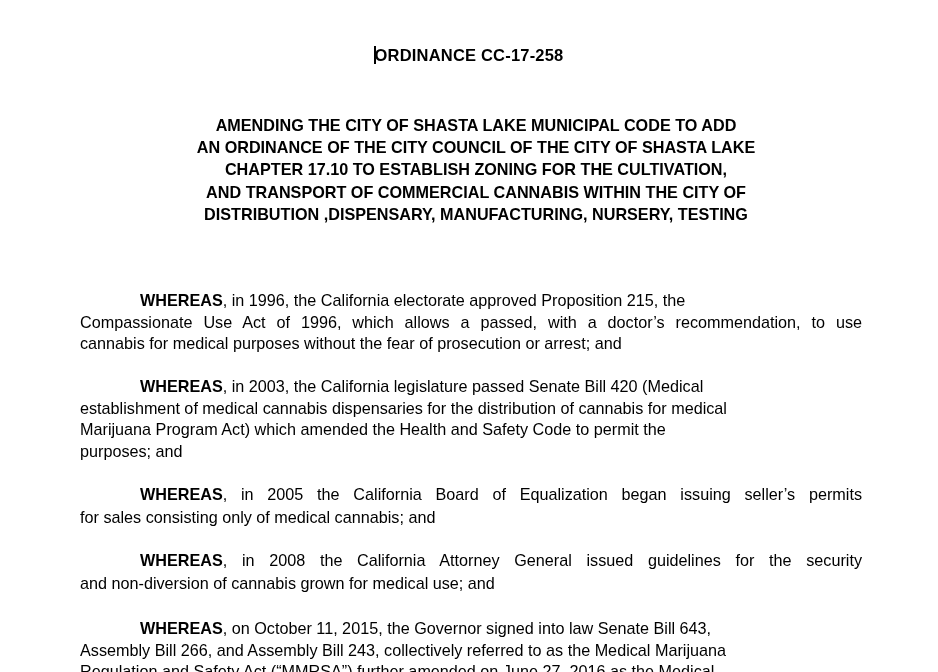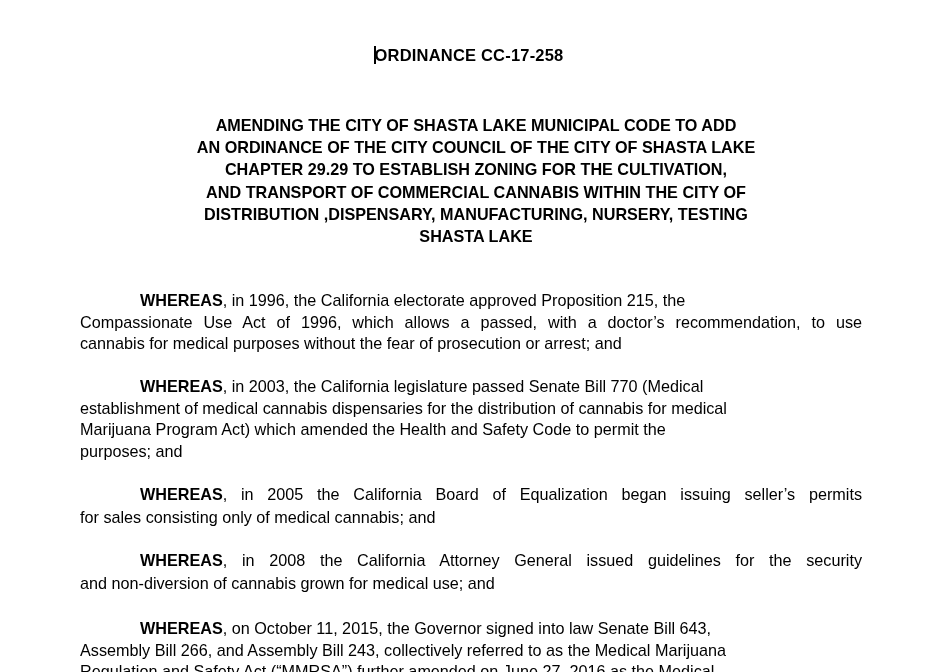--- a/index.html
+++ b/index.html
@@ -22,34 +22,33 @@
 </head>
 <body>
 
 <div class="page">
 
   <div class="ord-no"><span class="cursor"></span><span>ORDINANCE CC-17-258</span></div>
 
   <div class="title">
     <span>AMENDING THE CITY OF SHASTA LAKE MUNICIPAL CODE TO ADD</span>
     <span>AN ORDINANCE OF THE CITY COUNCIL OF THE CITY OF SHASTA LAKE</span>
-    <span>CHAPTER 29.29 TO ESTABLISH ZONING FOR THE CULTIVATION,</span>
+    <span>CHAPTER 17.10 TO ESTABLISH ZONING FOR THE CULTIVATION,</span>
     <span>AND TRANSPORT OF COMMERCIAL CANNABIS WITHIN THE CITY OF</span>
     <span>DISTRIBUTION ,DISPENSARY, MANUFACTURING, NURSERY, TESTING</span>
-    <span>SHASTA LAKE</span>
   </div>
 
   <div class="para" style="top:290px;">
     <span class="line first"><b>WHEREAS</b><span>, in 1996, the California electorate approved Proposition 215, the</span></span>
     <span class="line just">Compassionate Use Act of 1996, which allows a passed, with a doctor’s recommendation, to use</span>
     <span class="line">cannabis for medical purposes without the fear of prosecution or arrest; and</span>
   </div>
 
   <div class="para" style="top:376px;">
-    <span class="line first"><b>WHEREAS</b><span>, in 2003, the California legislature passed Senate Bill 770 (Medical</span></span>
+    <span class="line first"><b>WHEREAS</b><span>, in 2003, the California legislature passed Senate Bill 420 (Medical</span></span>
     <span class="line">establishment of medical cannabis dispensaries for the distribution of cannabis for medical</span>
     <span class="line">Marijuana Program Act) which amended the Health and Safety Code to permit the</span>
     <span class="line">purposes; and</span>
   </div>
 
   <div class="para" style="top:484px;">
     <span class="line first just"><b>WHEREAS</b><span>, in 2005 the California Board of Equalization began issuing seller’s permits</span></span>
     <span class="line" style="margin-top:1px">for sales consisting only of medical cannabis; and</span>
   </div>
 

